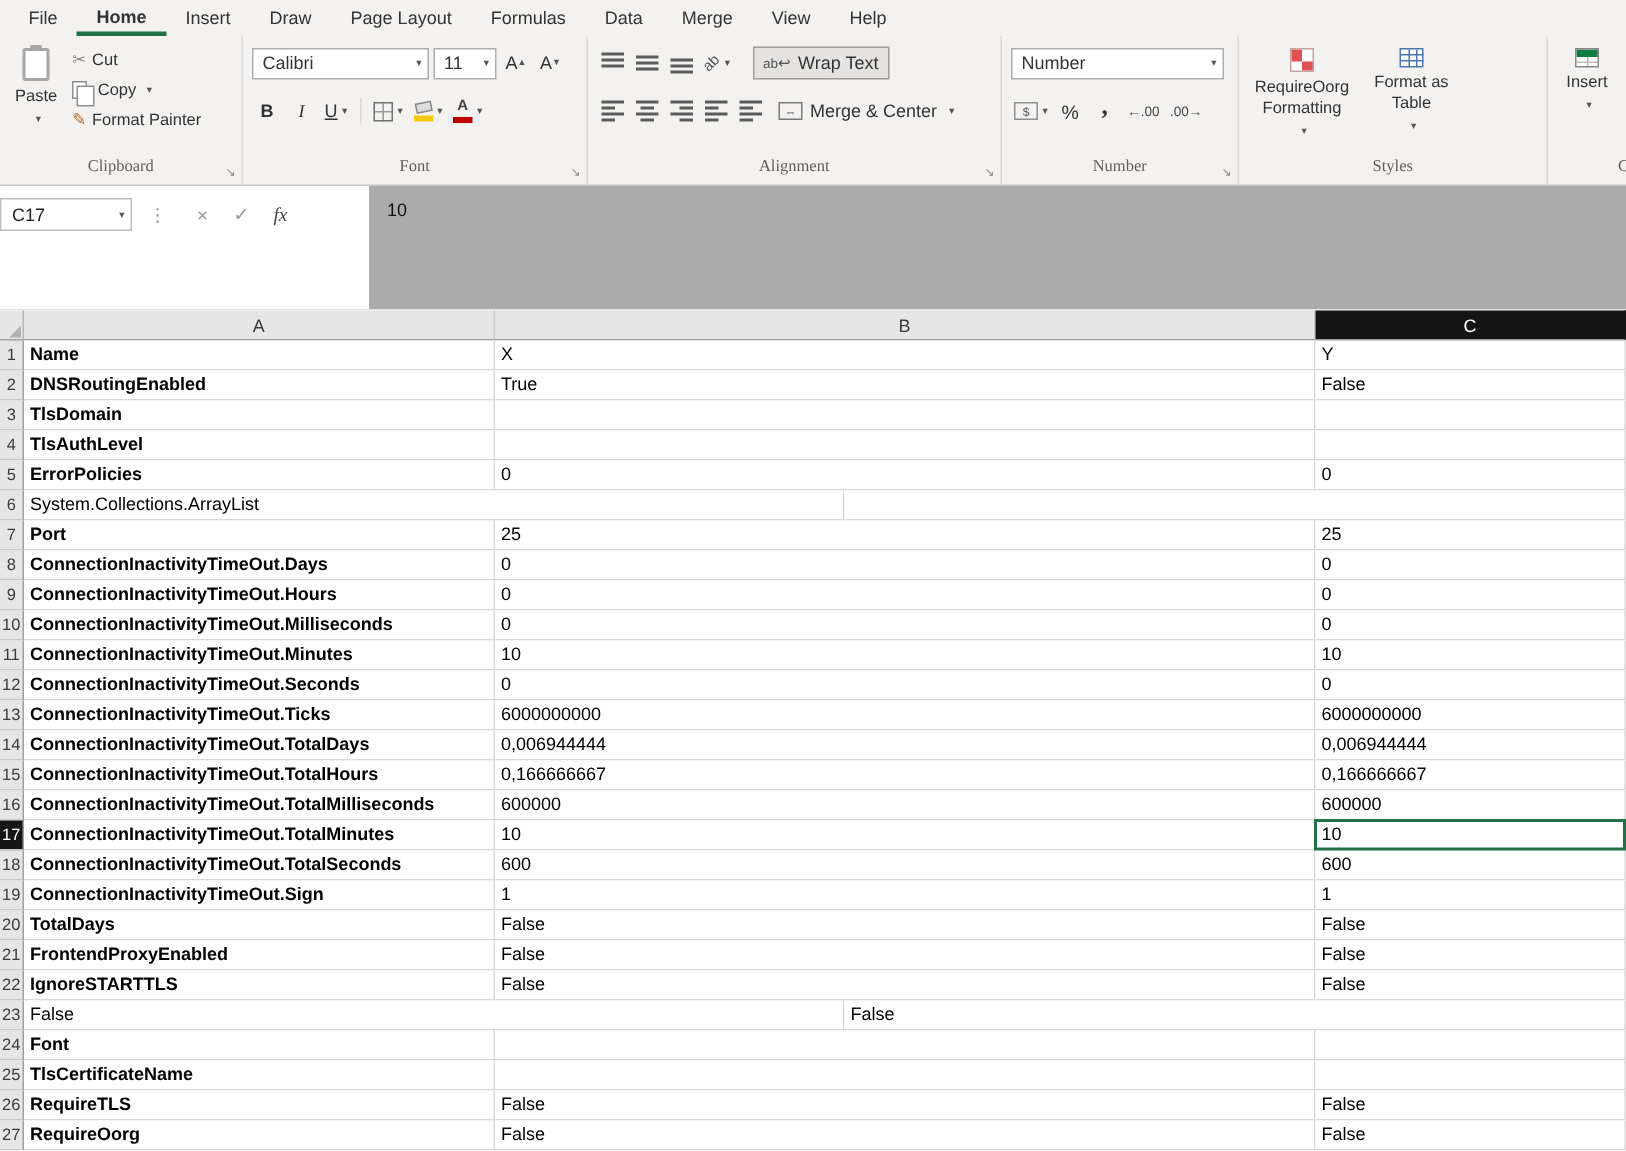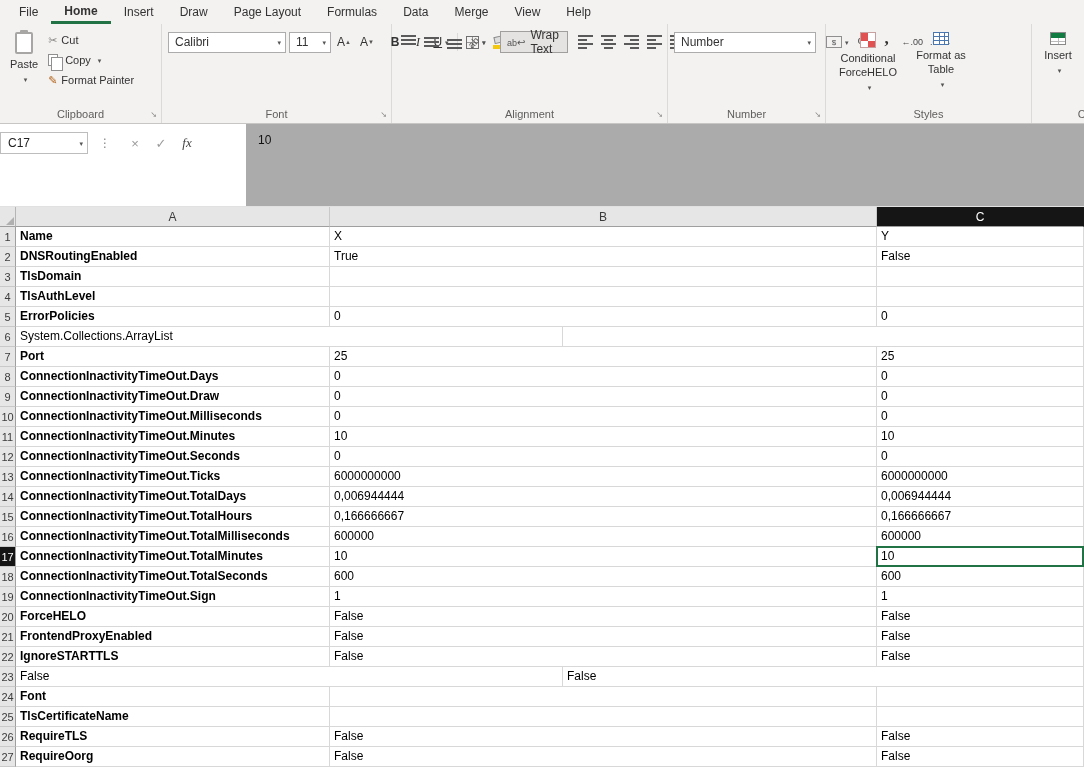--- a/index.html
+++ b/index.html
@@ -8,24 +8,24 @@
 
   
   .tabs-row{height:24px;background:#f3f2f1;display:flex;align-items:stretch;padding-left:6px;}
   .tab{padding:10px 13px;font-size:12px;display:flex;align-items:center;color:#333;cursor:default;}
   .tab.active{font-weight:bold;border-bottom:3px solid var(--accent,#217346);}
 
   
   .ribbon{height:100px;background:#f3f2f1;display:flex;border-bottom:1px solid #c8c6c4;}
   .group{position:relative;border-right:1px solid #dcdad8;display:flex;flex-direction:column;flex-shrink:0;}
   .g-content{flex:1;display:flex;padding:6px 4px 0 6px;gap:6px;}
-  .g-footer{height:18px;position:relative;display:flex;align-items:center;justify-content:center;}
+  .g-footer{height:18px;position:relative;display:flex;justify-content:center;font-family:Liberation Serif, serif;}
   .g-label{font-size:11px;color:#605e5c;}
   .launcher{position:absolute;right:4px;bottom:4px;font-size:8px;color:#8a8886;line-height:1;}
-  .rows2{gap:8px;}
+  .rows2{flex-direction:column;gap:8px;}
   .r{display:flex;align-items:center;gap:3px;height:24px;}
   .combo{background:#fff;border:1px solid #acacac;height:21px;display:flex;align-items:center;justify-content:space-between;padding:0 4px 0 6px;font-size:12px;color:#333;}
   .caret{font-size:7px;color:#555;line-height:1;margin-left:3px;}
   .tbtn{min-width:20px;height:20px;display:flex;align-items:center;justify-content:center;font-size:12px;color:#333;padding:0 2px;}
   .tbtn.bold{font-weight:bold;}
   .tbtn.italic{font-style:italic;font-family:"Liberation Serif",serif;}
   .tbtn.underline span:first-child{text-decoration:underline;}
   .vsep{width:1px;height:18px;background:#dcdad8;margin:0 3px;}
   .tiny{font-size:6px;line-height:1;color:#555;}
 
@@ -323,21 +323,21 @@
     <div class="g-footer">
       <span class="g-label">Number</span>
       <span class="launcher">↘</span>
     </div>
   </div>
 
   <div class="group" style="width:206px">
     <div class="g-content">
       <div class="big-btn" style="width:72px">
         <span class="cf-icon"></span>
-        <span class="two-line" style="width:64px">Conditional ForceHELO</span>
+        <span class="two-line" style="width:64px">RequireOorg Formatting</span>
         <span class="caret">▾</span>
       </div>
       <div class="big-btn" style="width:62px">
         <span class="ft-icon"></span>
         <span class="two-line" style="width:58px">Format as Table</span>
         <span class="caret">▾</span>
       </div>
     </div>
     <div class="g-footer">
       <span class="g-label">Styles</span>
@@ -425,21 +425,21 @@
         <div class="cell w-c">25</div>
       </div>
       <div class="sheet-row">
         <div class="row-header">8</div>
         <div class="cell w-a bold">ConnectionInactivityTimeOut.Days</div>
         <div class="cell w-b">0</div>
         <div class="cell w-c">0</div>
       </div>
       <div class="sheet-row">
         <div class="row-header">9</div>
-        <div class="cell w-a bold">ConnectionInactivityTimeOut.Draw</div>
+        <div class="cell w-a bold">ConnectionInactivityTimeOut.Hours</div>
         <div class="cell w-b">0</div>
         <div class="cell w-c">0</div>
       </div>
       <div class="sheet-row">
         <div class="row-header">10</div>
         <div class="cell w-a bold">ConnectionInactivityTimeOut.Milliseconds</div>
         <div class="cell w-b">0</div>
         <div class="cell w-c">0</div>
       </div>
       <div class="sheet-row">
@@ -491,21 +491,21 @@
         <div class="cell w-c">600</div>
       </div>
       <div class="sheet-row">
         <div class="row-header">19</div>
         <div class="cell w-a bold">ConnectionInactivityTimeOut.Sign</div>
         <div class="cell w-b">1</div>
         <div class="cell w-c">1</div>
       </div>
       <div class="sheet-row">
         <div class="row-header">20</div>
-        <div class="cell w-a bold">ForceHELO</div>
+        <div class="cell w-a bold">TotalDays</div>
         <div class="cell w-b">False</div>
         <div class="cell w-c">False</div>
       </div>
       <div class="sheet-row">
         <div class="row-header">21</div>
         <div class="cell w-a bold">FrontendProxyEnabled</div>
         <div class="cell w-b">False</div>
         <div class="cell w-c">False</div>
       </div>
       <div class="sheet-row">

